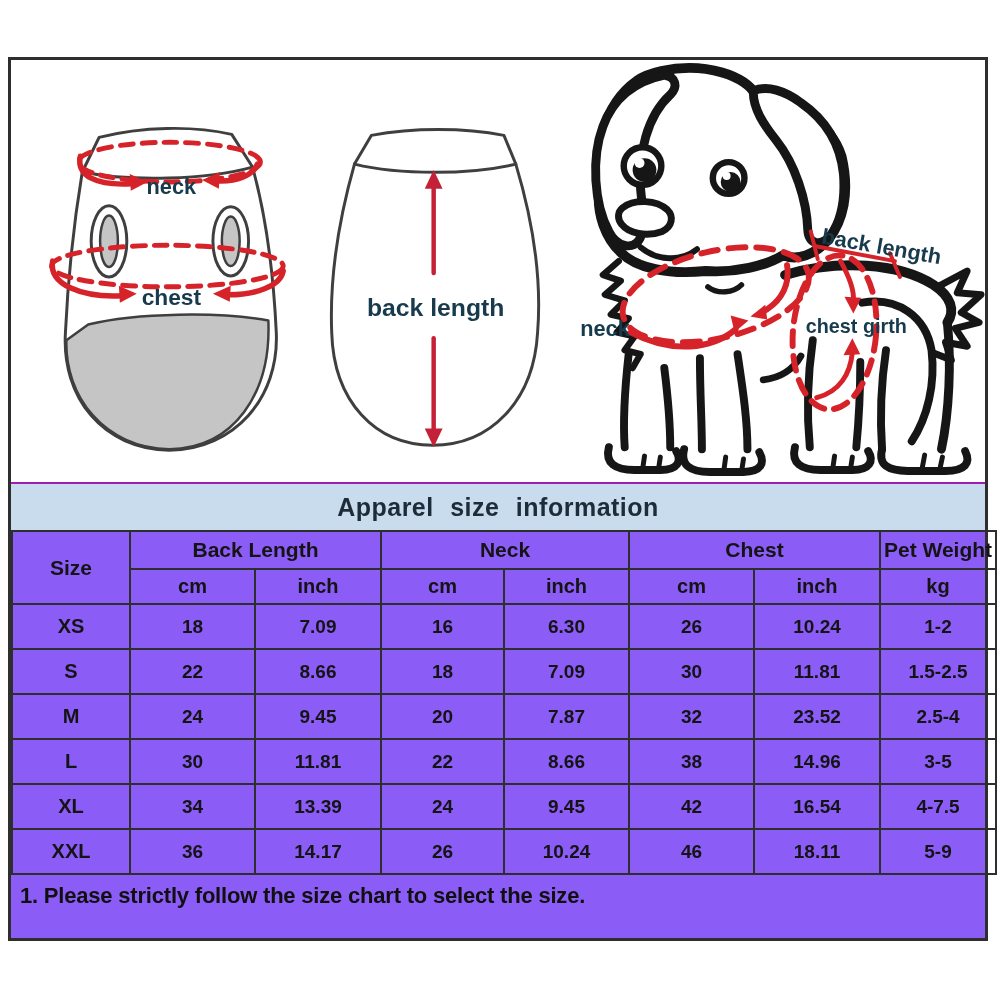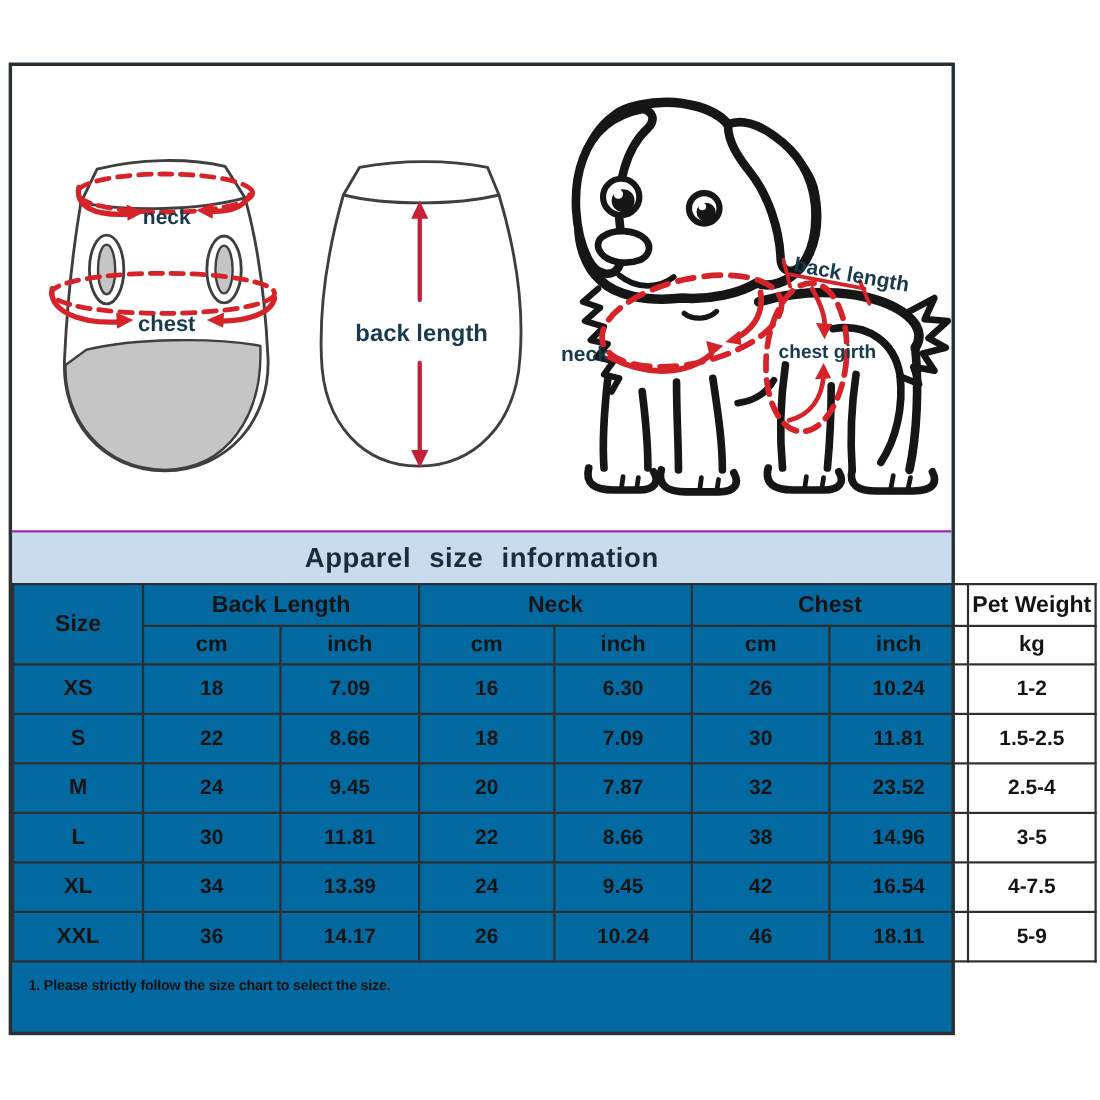--- a/index.html
+++ b/index.html
@@ -1,33 +1,33 @@
 <!DOCTYPE html>
 <html><head>
 <meta charset="utf-8">
 <style>
   html,body{margin:0;padding:0;background:#ffffff;}
   .canvas{position:relative;width:1000px;height:1000px;background:#ffffff;
           font-family:"Liberation Sans",sans-serif;overflow:hidden;}
-  .sheet{position:absolute;left:8px;top:57px;width:860px;height:884px;
-         border:3px solid #2e2e2e;box-sizing:border-box;background:#0369a1;}
+  .sheet{position:absolute;left:8px;top:57px;width:980px;height:884px;
+         border:3px solid #2e2e2e;box-sizing:border-box;background:#8b5cf6;}
   .illustrations{position:relative;width:100%;height:422px;background:#fff;}
   .illustrations svg{display:block;width:100%;height:100%;}
   .title-band{height:48px;background:#c8dcee;border-top:2px solid #a21caf;
               box-sizing:border-box;display:flex;align-items:center;justify-content:center;
               font-size:25px;font-weight:bold;color:#1e2b38;word-spacing:9px;letter-spacing:.5px;}
   table.size-table{width:100%;border-collapse:collapse;table-layout:fixed;}
   table.size-table th,table.size-table td{border:2px solid #2e2e2e;text-align:center;
               vertical-align:middle;color:#141414;padding:0;font-weight:bold;}
   thead tr.h1 th{height:36px;font-size:21px;}
   thead tr.h2 th{height:33px;font-size:20px;}
   tbody tr{height:45px;}
   tbody td{font-size:19px;}
   tbody td:first-child{font-size:20px;}
-  .notes{padding:7px 9px 0 15px;font-size:13px;font-weight:bold;color:#101010;
+  .notes{padding:7px 9px 0 9px;font-size:22px;font-weight:bold;color:#101010;
          line-height:27px;letter-spacing:-0.2px;}
   .lbl{font-family:"Liberation Sans",sans-serif;font-weight:bold;fill:#173a4d;}
 </style>
 </head>
 <body>
 
 <div class="canvas">
   <div class="sheet">
 
     <div class="illustrations">

